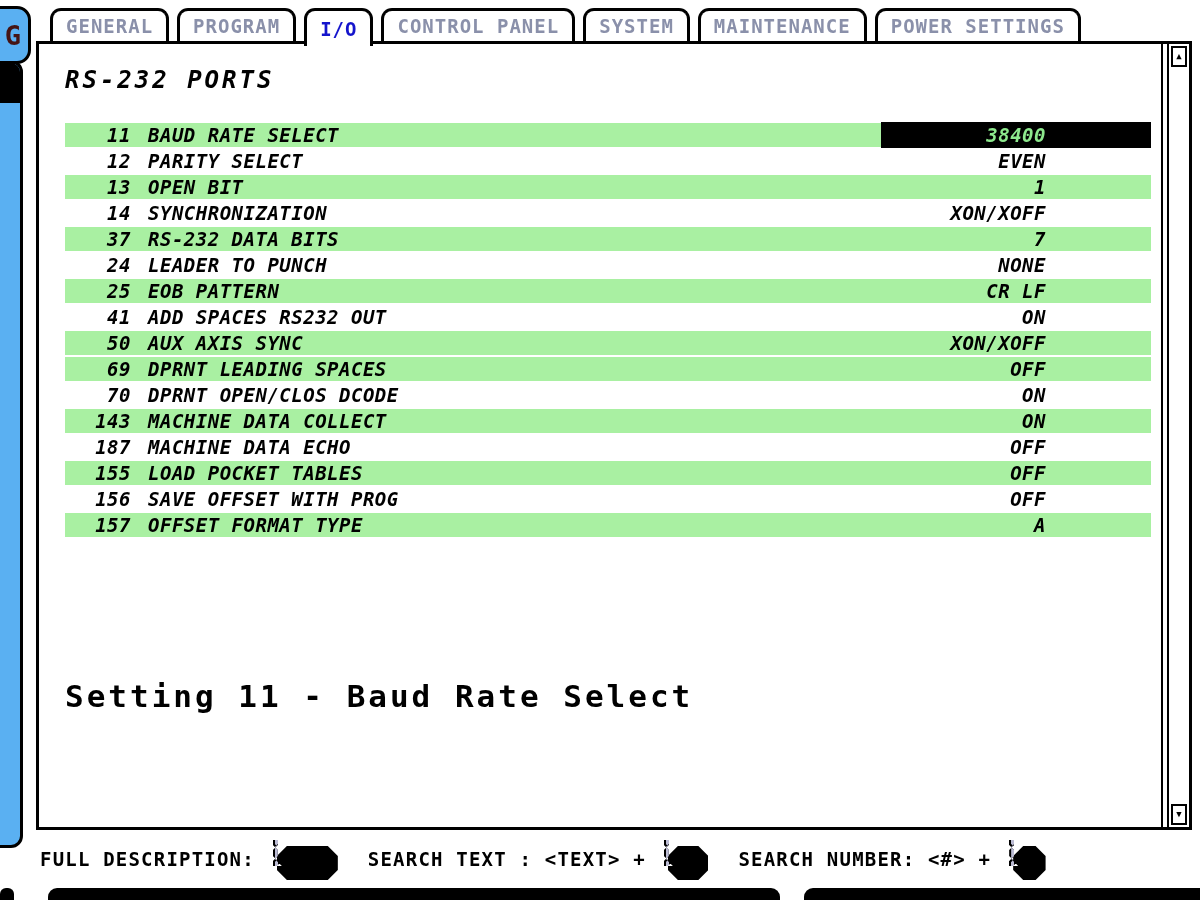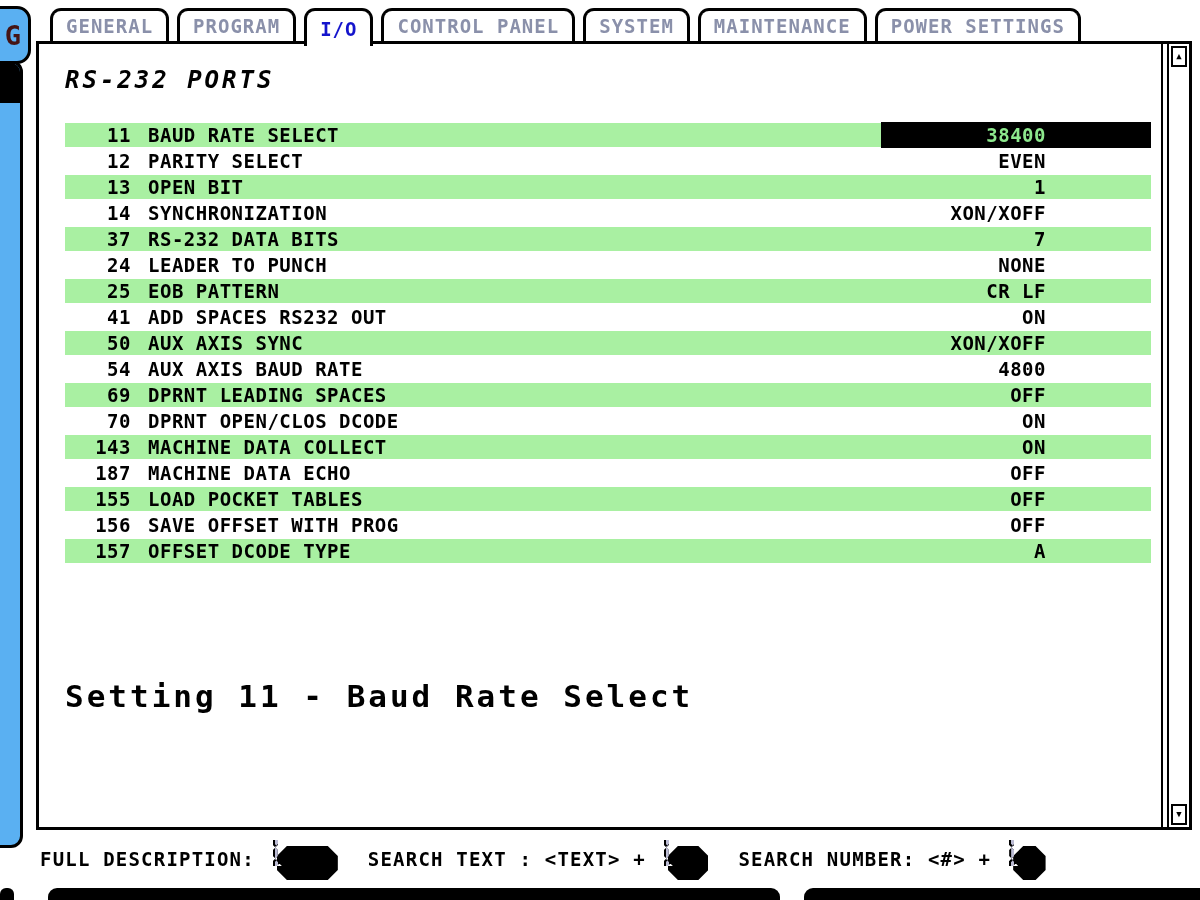--- a/index.html
+++ b/index.html
@@ -29,21 +29,21 @@
   .scrollbar{position:absolute;top:0;right:0;bottom:0;width:26px;border-left:2px solid #000;}
   .scrollbar .inner-line{position:absolute;left:4px;top:0;bottom:0;width:2px;background:#000;}
   .sb-arrow{position:absolute;right:2px;left:8px;height:17px;border:2px solid #000;background:#fff;
     display:flex;align-items:center;justify-content:center;font-size:9px;line-height:1;z-index:2;}
   .sb-arrow.up{top:2px;}
   .sb-arrow.down{bottom:2px;}
 
   .screen-title{position:absolute;left:26px;top:22px;font-size:24px;letter-spacing:3px;font-style:italic;}
 
   
-  .settings-list{position:absolute;left:26px;top:78px;width:1086px;}
+  .settings-list{position:absolute;left:26px;top:78px;width:1086px;font-style:italic;}
   .row{height:26px;position:relative;font-size:19px;letter-spacing:.5px;}
   .row .band{position:absolute;left:0;right:0;top:1px;bottom:1px;}
   .row.green .band{background:var(--row-green,#a9f0a2);}
   .row .num{position:absolute;left:0;width:66px;text-align:right;line-height:26px;}
   .row .name{position:absolute;left:83px;line-height:26px;white-space:nowrap;}
   .row .val{position:absolute;left:816px;width:270px;top:0;bottom:0;box-sizing:border-box;
     padding-right:105px;text-align:right;line-height:26px;}
   .row.selected .val{background:var(--selected-bg,#000);color:var(--selected-text,#8de88d);}
 
   .detail-text{position:absolute;left:26px;top:634px;font-size:31px;letter-spacing:3px;white-space:nowrap;}
@@ -158,26 +158,20 @@
       <span class="num">41</span>
       <span class="name">ADD SPACES RS232 OUT</span>
       <span class="val">ON</span>
     </div>
       <div class="row green">
       <div class="band"></div>
       <span class="num">50</span>
       <span class="name">AUX AXIS SYNC</span>
       <span class="val">XON/XOFF</span>
     </div>
-      <div class="row">
-      <div class="band"></div>
-      <span class="num">54</span>
-      <span class="name">AUX AXIS BAUD RATE</span>
-      <span class="val">4800</span>
-    </div>
       <div class="row green">
       <div class="band"></div>
       <span class="num">69</span>
       <span class="name">DPRNT LEADING SPACES</span>
       <span class="val">OFF</span>
     </div>
       <div class="row">
       <div class="band"></div>
       <span class="num">70</span>
       <span class="name">DPRNT OPEN/CLOS DCODE</span>
@@ -203,21 +197,21 @@
     </div>
       <div class="row">
       <div class="band"></div>
       <span class="num">156</span>
       <span class="name">SAVE OFFSET WITH PROG</span>
       <span class="val">OFF</span>
     </div>
       <div class="row green">
       <div class="band"></div>
       <span class="num">157</span>
-      <span class="name">OFFSET DCODE TYPE</span>
+      <span class="name">OFFSET FORMAT TYPE</span>
       <span class="val">A</span>
     </div>
     </div>
 
   <div class="detail-text">Setting 11 - Baud Rate Select</div>
 
   <div class="scrollbar">
     <div class="inner-line"></div>
     <div class="sb-arrow up">▲</div>
     <div class="sb-arrow down">▼</div>

